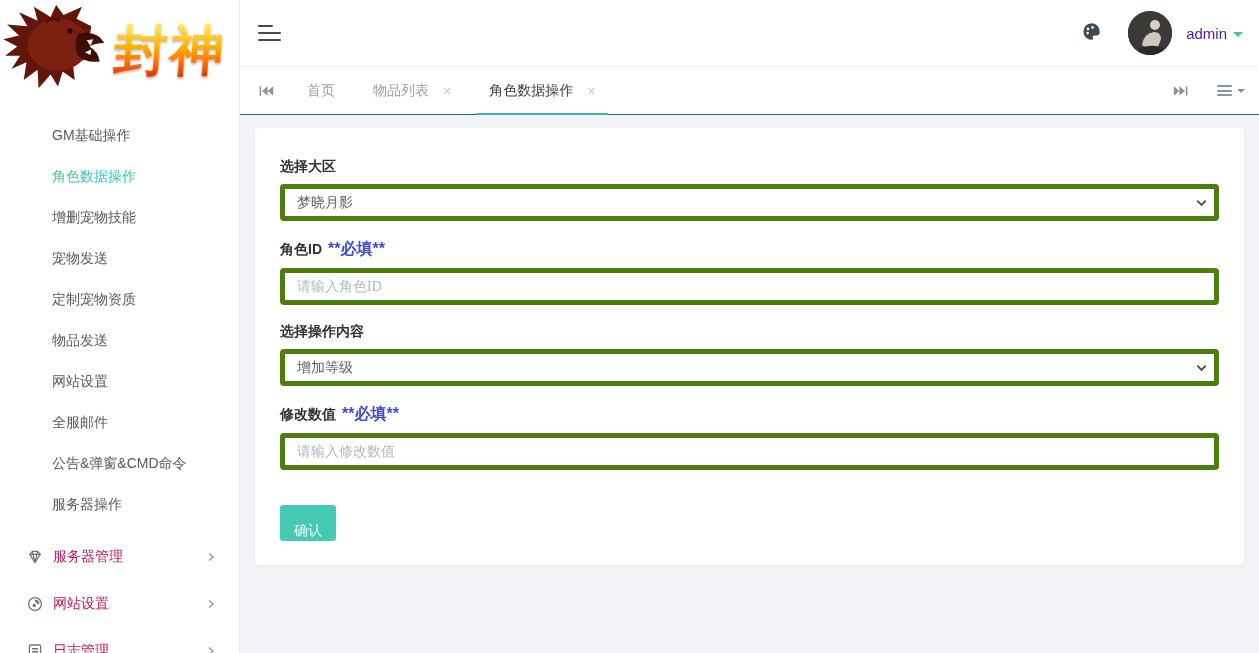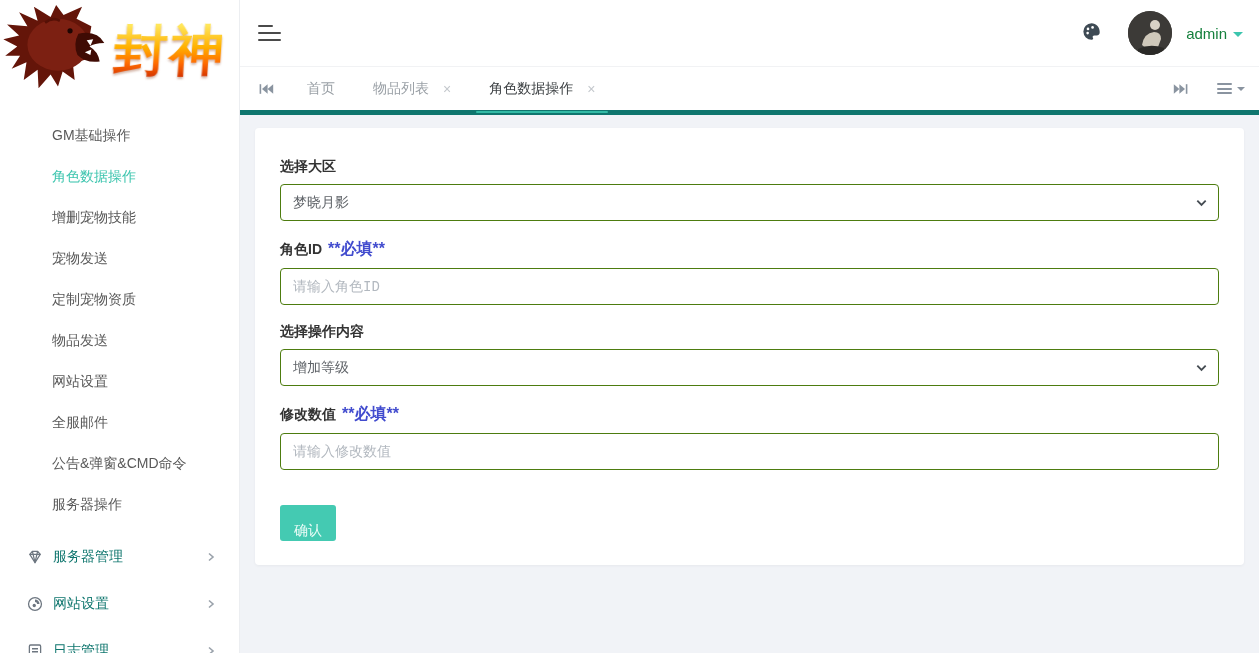--- a/index.html
+++ b/index.html
@@ -14,46 +14,46 @@
   .logo-text { font-size:54px; font-weight:bold; letter-spacing:2px; line-height:1;
     background:linear-gradient(180deg,#ffe65a 5%,#ffb000 45%,#ff6a00 75%,#d43400 100%);
     -webkit-background-clip:text; background-clip:text; color:transparent;
     filter:drop-shadow(0 2px 1px rgba(130,40,0,.35)); transform:skewX(-4deg); }
   .nav-simple { list-style:none; margin-top:15px; }
   .nav-simple li { height:41px; line-height:41px; padding-left:52px; font-size:14px;
     color:#595959; cursor:pointer; white-space:nowrap; }
   .nav-simple li.active { color:#3cc5ae; }
   .nav-groups { list-style:none; margin-top:8px; }
   .nav-groups li { height:47px; display:flex; align-items:center;
-    padding:0 22px 0 26px; font-size:14px; color:#0f766e; cursor:pointer; }
+    padding:0 22px 0 26px; font-size:14px; color:#be185d; cursor:pointer; }
   .nav-groups .gicon { width:18px; height:18px; margin-right:9px; flex:0 0 18px; display:flex; align-items:center; }
   .nav-groups .glabel { flex:1; white-space:nowrap; }
   .chev-r { width:12px; height:12px; }
 
   
   .main { position:absolute; left:240px; top:0; width:1019px; height:653px; }
 
   header.topbar { height:67px; background:#fff; border-bottom:1px solid #f1f2f4;
     display:flex; align-items:center; padding:0 16px 0 18px; }
   .burger { width:26px; cursor:pointer; background:none; border:none; padding:2px 0; }
   .burger span { display:block; height:2px; background:#4a4a4a; border-radius:1px; margin-bottom:5px; }
   .burger span:nth-child(1){ width:15px; }
   .burger span:nth-child(2){ width:23px; }
   .burger span:nth-child(3){ width:23px; margin-bottom:0; }
   .top-right { margin-left:auto; display:flex; align-items:center; }
   .theme-btn { background:none; border:none; cursor:pointer; padding:4px; margin-right:22px; }
   .avatar { width:44px; height:44px; border-radius:50%; overflow:hidden; cursor:pointer;
     background:radial-gradient(circle at 60% 35%,#6b675f 0%,#44423e 55%,#2f2e2b 100%); }
   .user-dd { display:flex; align-items:center; margin-left:14px; cursor:pointer; }
-  .user-name { color:#15803d; font-size:15px; }
+  .user-name { color:#4c1d95; font-size:15px; }
   .caret-down { width:0; height:0; border-left:5px solid transparent; border-right:5px solid transparent;
     border-top:5px solid #3cc5ae; margin-left:6px; margin-top:2px; }
 
   
-  .tabbar { height:48px; background:#fff; border-bottom:5px solid #0f766e;
+  .tabbar { height:48px; background:#fff; border-bottom:1px solid #0f766e;
     display:flex; align-items:center; padding:0 14px; }
   .tab-scroll { background:none; border:none; cursor:pointer; padding:4px; display:flex; }
   .tabs { display:flex; align-items:stretch; height:48px; margin-left:10px; }
   .tab { position:relative; display:flex; align-items:center; padding:0 19px;
     font-size:14px; color:#9aa0a6; cursor:pointer; }
   .tab .close { margin-left:14px; color:#c3c7cc; font-size:14px; line-height:1; cursor:pointer; }
   .tab.active { color:#3c4043; }
   .tab.active::after { content:""; position:absolute; left:6px; right:6px; bottom:0;
     height:2px; background:#33bba6; border-radius:1px; }
   .tab-right { margin-left:auto; display:flex; align-items:center; gap:24px; }
@@ -64,23 +64,23 @@
 
   
   .content { padding:13px 15px; height:538px; background:#f1f3f7; }
   .card { background:#fff; height:437px; border-radius:4px;
     box-shadow:0 1px 3px rgba(30,40,60,.05); padding:30px 25px 0 25px; }
 
   .fgroup { margin-bottom:18px; }
   .flabel { display:block; font-size:14px; font-weight:bold; color:#333; margin-bottom:8px; }
   .freq { color:#414bce; font-size:16px; margin-left:6px; }
   .ctrl-wrap { position:relative; }
-  .ctrl { width:100%; height:37px; border:1px solid #4d7c0f; border-radius:4px;
+  .ctrl { width:100%; height:37px; border:5px solid #4d7c0f; border-radius:4px;
     font-size:14px; color:#5f6368; padding:0 34px 0 12px; background:#fff;
-    font-family:Liberation Mono, monospace; outline:none; }
+    font-family:Liberation Serif, serif; outline:none; }
   select.ctrl { -webkit-appearance:none; appearance:none; cursor:pointer; }
   input.ctrl::placeholder { color:#b2b8bf; }
   .sel-chev { position:absolute; right:11px; top:12px; pointer-events:none; }
 
   .btn-confirm { margin-top:17px; height:36px; padding:17px 14px; min-width:53px;
     background:#44cab2; color:#eafcf7; border:none; border-radius:3px;
     font-size:14px; cursor:pointer; font-family:inherit; }
 </style>
 </head>
 <body>

